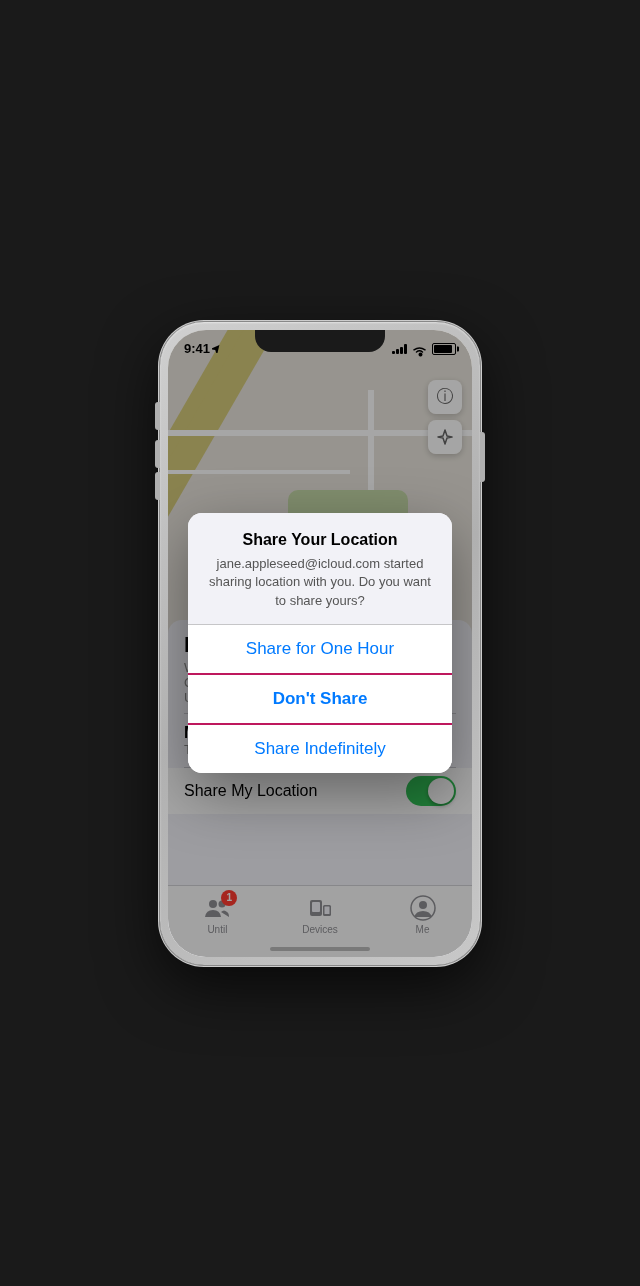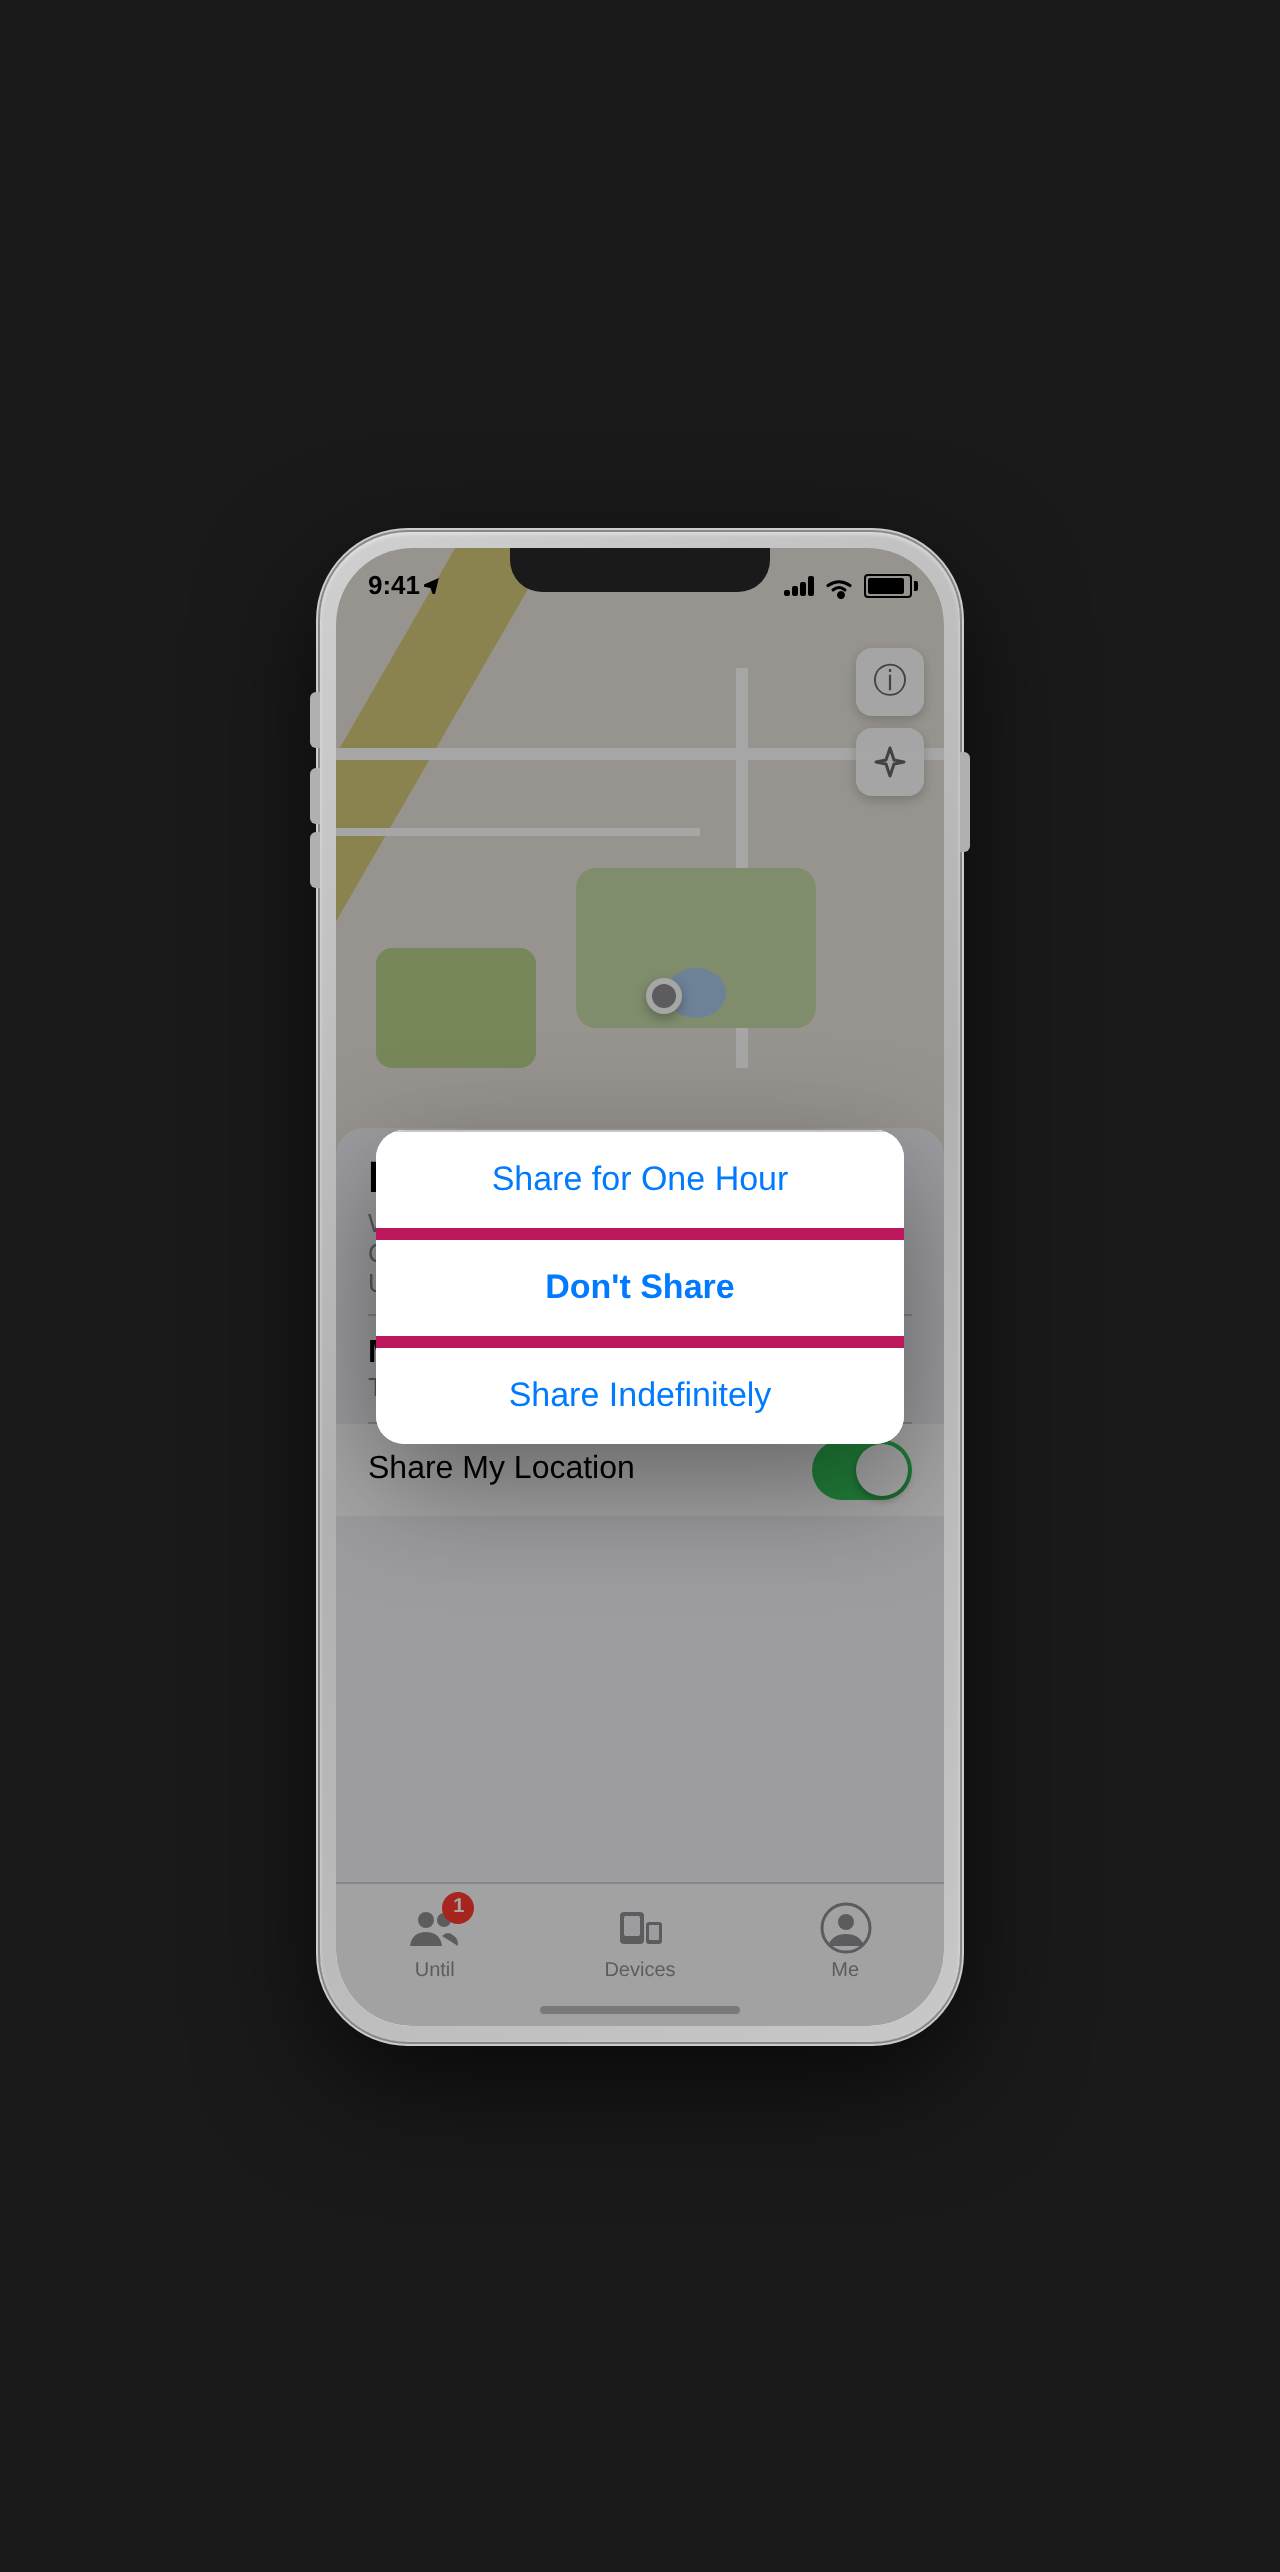--- a/index.html
+++ b/index.html
@@ -7,21 +7,21 @@
       background: #1a1a1a;
       display: flex;
       justify-content: center;
       align-items: center;
       min-height: 100vh;
       font-family: -apple-system, 'Helvetica Neue', sans-serif;
     }
 
     .phone-outer {
       width: 320px;
-      height: 755px;
+      height: 643px;
       background: linear-gradient(145deg, #d0d0d0, #b0b0b0, #c8c8c8);
       border-radius: 44px;
       padding: 8px;
       box-shadow:
         0 0 0 1px #888,
         0 0 0 2px #ccc,
         0 20px 60px rgba(0,0,0,0.7),
         inset 0 1px 2px rgba(255,255,255,0.5);
       position: relative;
     }
@@ -479,21 +479,21 @@
     .dialog-btn {
       display: block;
       width: 100%;
       padding: 14px 20px;
       text-align: center;
       font-size: 17px;
       color: #007aff;
       cursor: pointer;
       border: none;
       background: transparent;
-      border-bottom: 6px solid #be185d;
+      border-bottom: 2px solid #be185d;
     }
     .dialog-btn:last-child {
       border-bottom: none;
     }
     .dialog-btn.bold {
       font-weight: 700;
       color: #007aff;
     }
 
     
@@ -577,20 +577,24 @@
       <div class="share-row">
         <span class="share-label">Share My Location</span>
         <div class="toggle">
           <div class="toggle-knob"></div>
         </div>
       </div>
     </div>
 
     <div class="dialog-overlay">
       <div class="dialog">
+        <div class="dialog-header">
+          <div class="dialog-title">Share Your Location</div>
+          <div class="dialog-message">jane.appleseed@icloud.com started sharing location with you. Do you want to share yours?</div>
+        </div>
         <div class="dialog-btn-row">
           <button class="dialog-btn">Share for One Hour</button>
           <button class="dialog-btn bold">Don't Share</button>
           <button class="dialog-btn">Share Indefinitely</button>
         </div>
       </div>
     </div>
 
     <div class="tab-bar">
 

